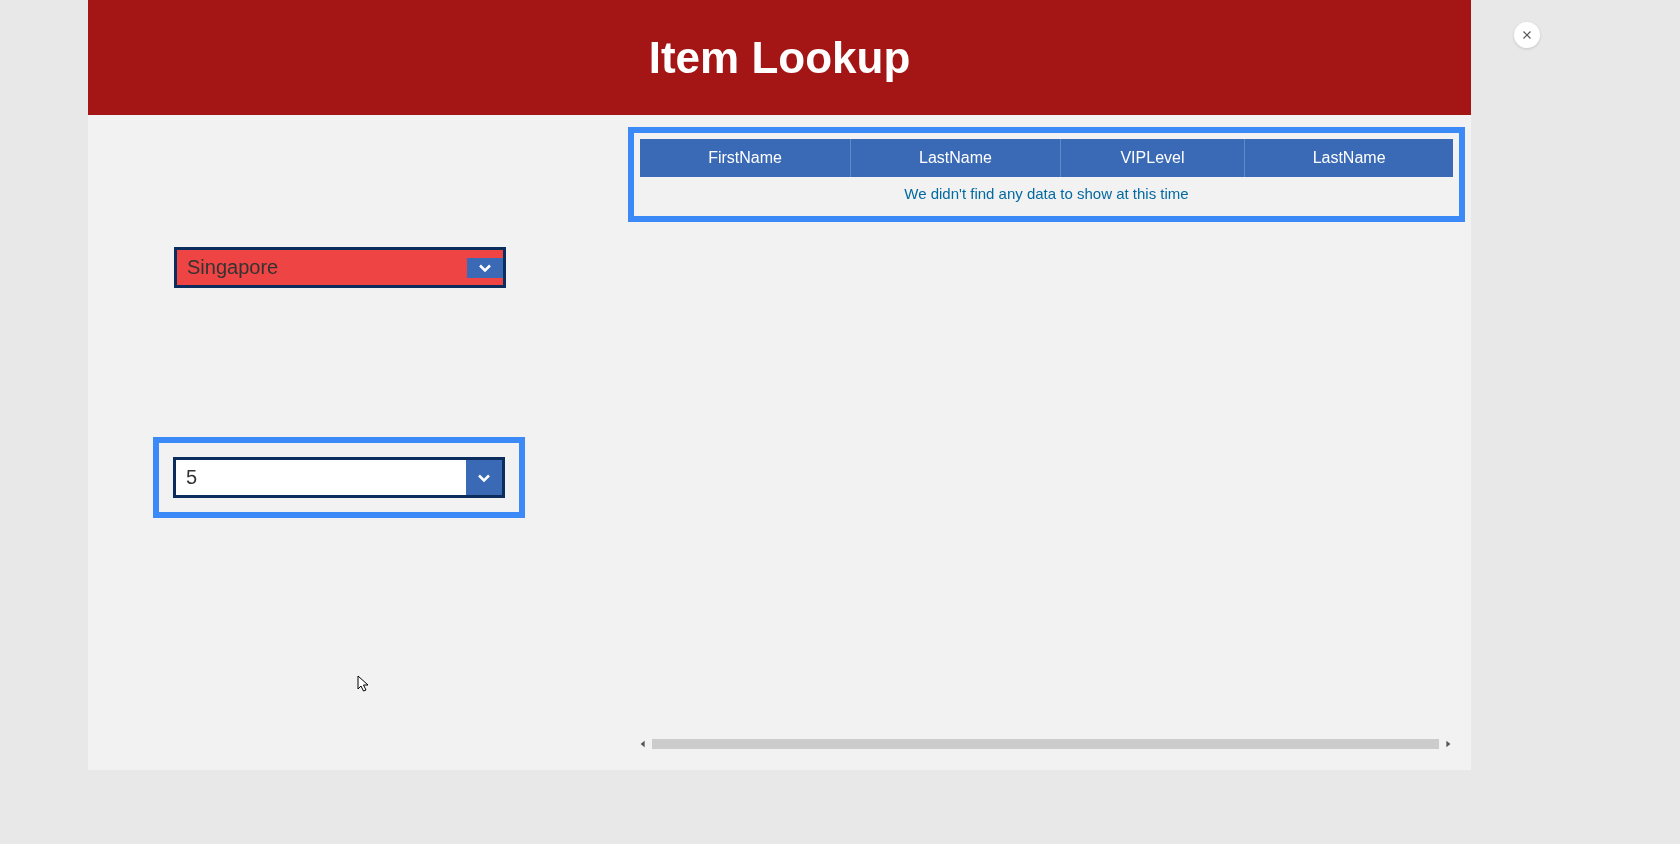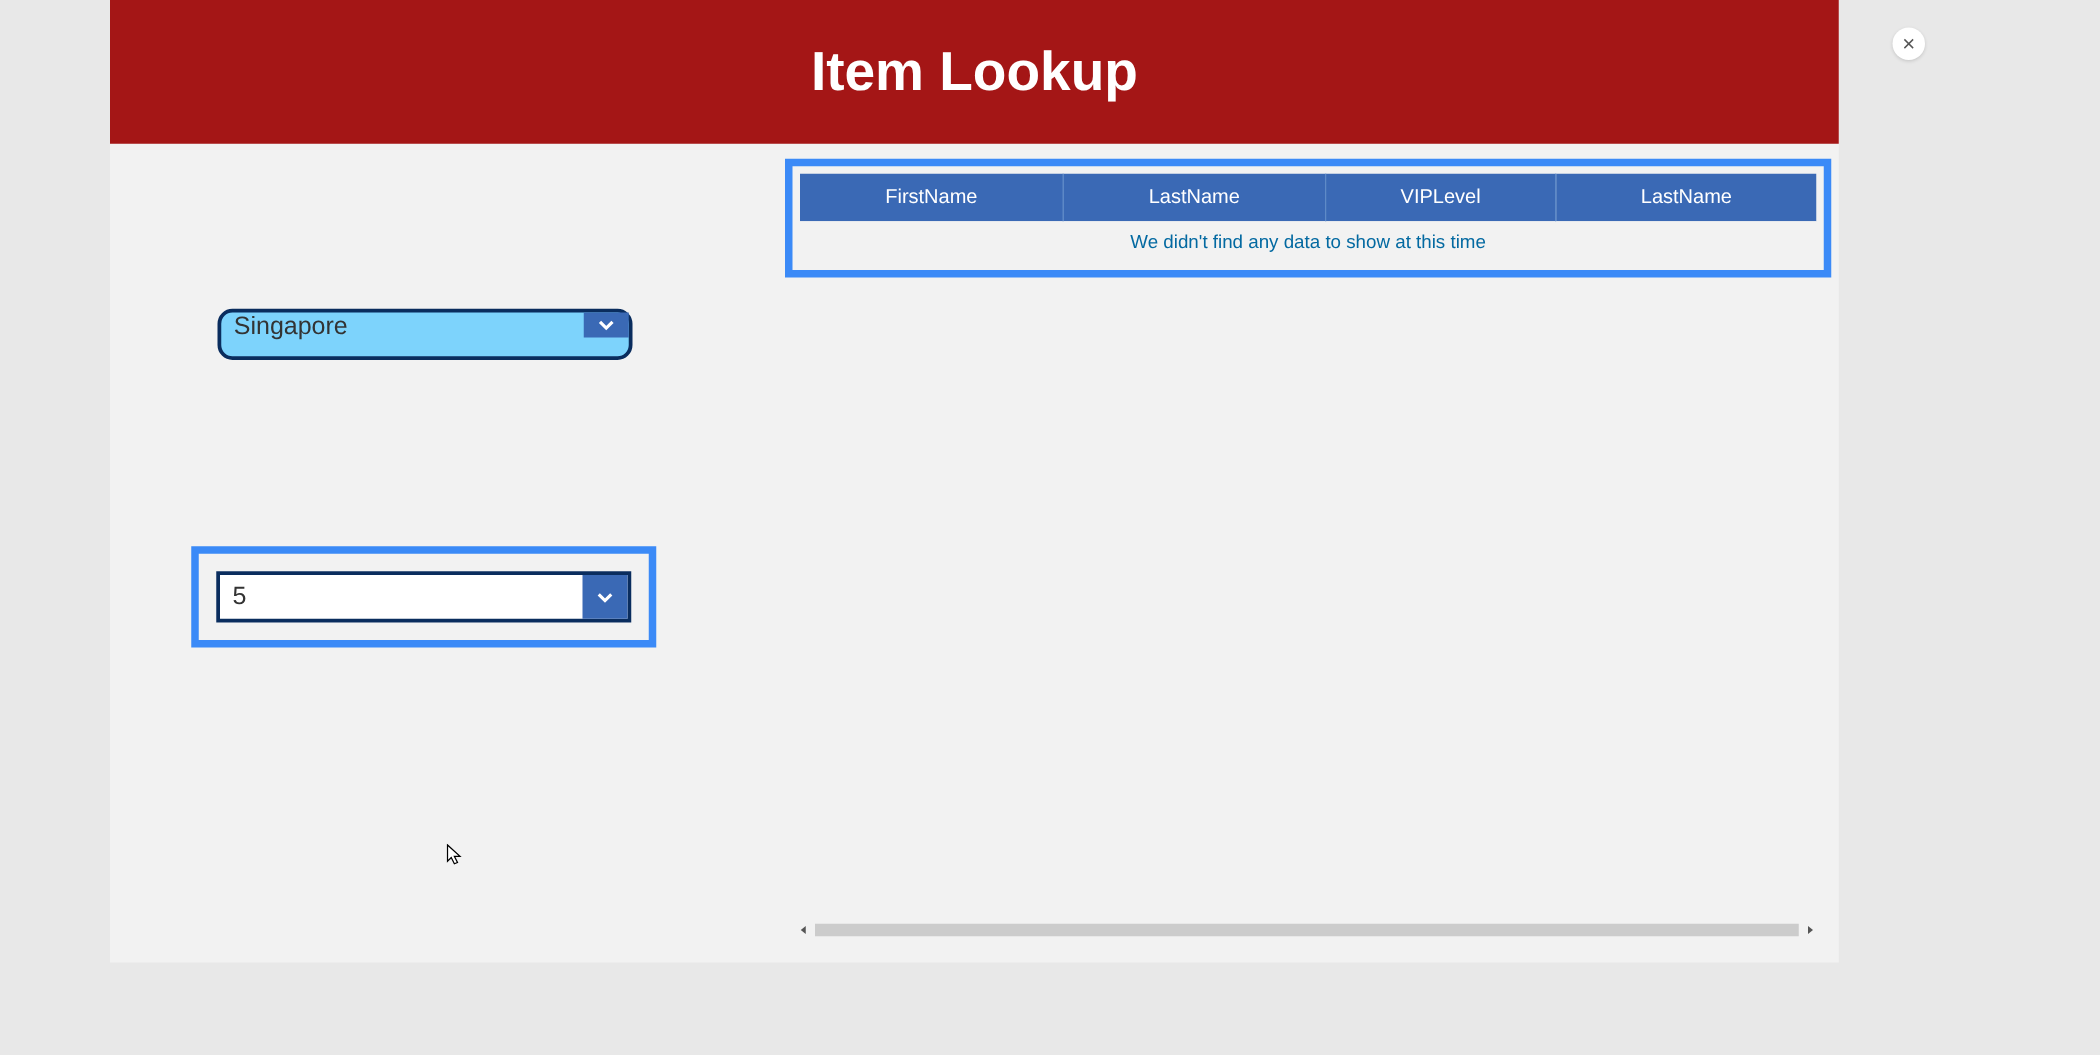--- a/index.html
+++ b/index.html
@@ -42,23 +42,22 @@
     
     .content {
       position: relative;
       height: calc(100% - 115px);
     }
     
     
     .dropdown {
       position: absolute;
       display: flex;
-      align-items: flex-start;
-      background: #7dd3fc;
-      border-radius: 12px;
+      align-items: center;
+      background: #ef4444;
     }
     
     .dropdown-location {
       left: 86px;
       top: 132px;
       width: 332px;
       height: 41px;
       border: 3px solid #0a2d5e;
     }
     

